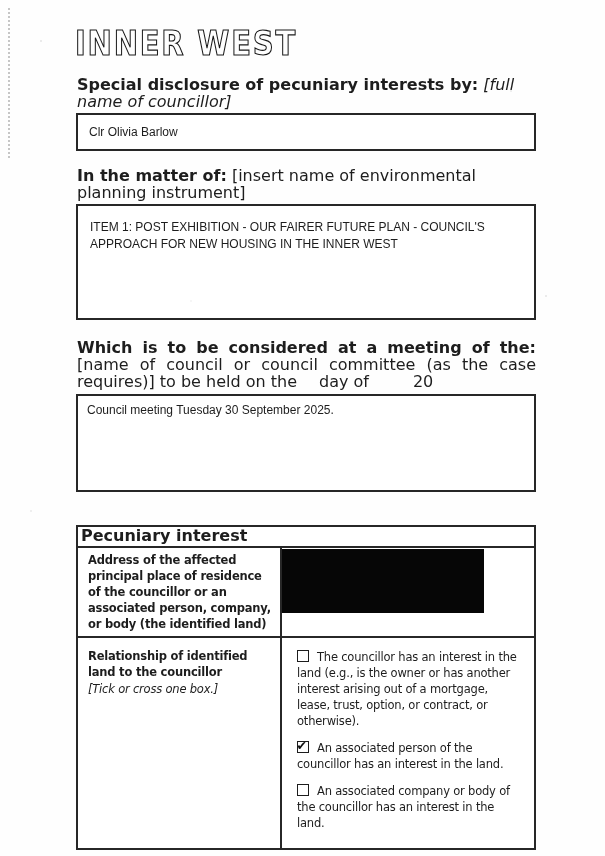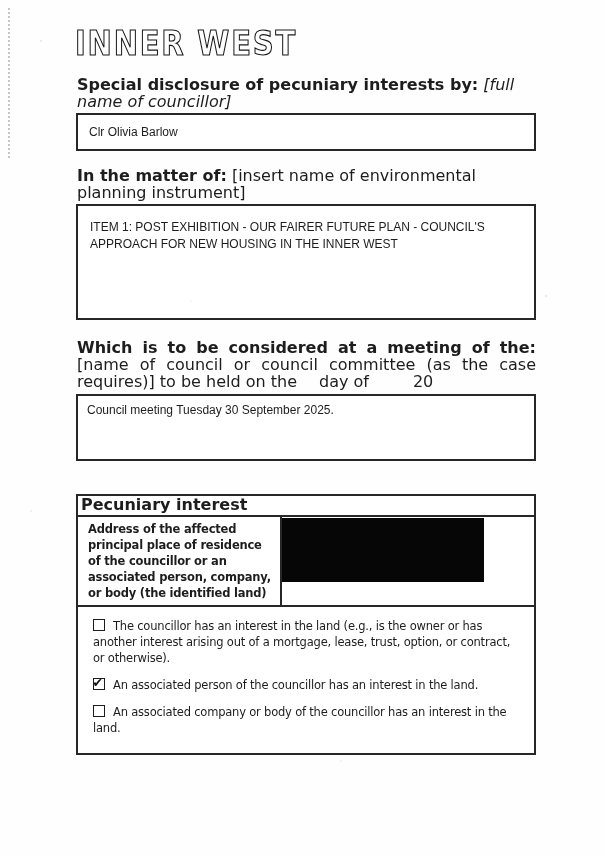--- a/index.html
+++ b/index.html
@@ -34,21 +34,21 @@
   .gap-sm{display:inline-block;width:22px;}
   .gap-lg{display:inline-block;width:44px;}
 
   
   .inputbox{
     border:2px solid #272727;box-sizing:border-box;background:#fff;
     font-family:"Liberation Sans",sans-serif;font-size:12px;line-height:17px;
   }
   .h-name{height:38px;padding:9px 11px 0;}
   .h-matter{height:116px;padding:13px 12px 0;}
-  .h-meeting{height:67px;padding:6px 9px 0;}
+  .h-meeting{height:98px;padding:6px 9px 0;}
   .sec{margin-top:16px;}
   .sec-meeting{margin-top:19px;}
   .sec-meeting .inputbox{margin-top:4px;}
 
   
   .ptable{margin-top:33px;border:2px solid #272727;background:#fff;font-size:11.5px;line-height:16px;}
   .thead{border-bottom:2px solid #272727;font-weight:bold;font-size:16px;padding:1px 4px 2px 3px;}
   .trow{display:flex;}
   .row-address{border-bottom:2px solid #272727;min-height:82px;}
   .tcell-l{width:204px;flex:none;border-right:2px solid #272727;box-sizing:border-box;
@@ -103,20 +103,24 @@
     <div class="thead">Pecuniary interest</div>
 
     <div class="trow row-address">
       <div class="tcell-l"><span>Address of the affected principal place of residence of the councillor or an associated person, company, or body (the identified land)</span></div>
       <div class="tcell-r">
         <div class="redaction"></div>
       </div>
     </div>
 
     <div class="trow row-rel">
+      <div class="tcell-l">
+        <span class="rel-label">Relationship of identified land to the councillor</span>
+        <span class="rel-hint">[Tick or cross one box.]</span>
+      </div>
       <div class="tcell-r opts">
         <p class="opt"><span class="cb"></span><span>The councillor has an interest in the land (e.g., is the owner or has another interest arising out of a mortgage, lease, trust, option, or contract, or otherwise).</span></p>
         <p class="opt"><span class="cb checked"></span><span>An associated person of the councillor has an interest in the land.</span></p>
         <p class="opt"><span class="cb"></span><span>An associated company or body of the councillor has an interest in the land.</span></p>
       </div>
     </div>
   </div>
 
 </div>
 

